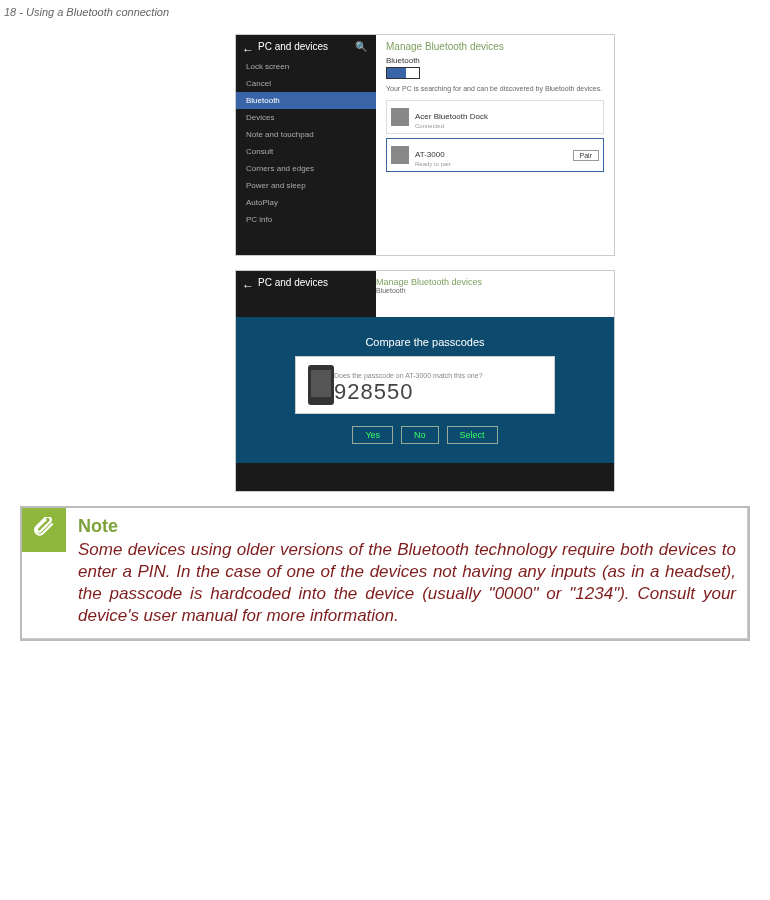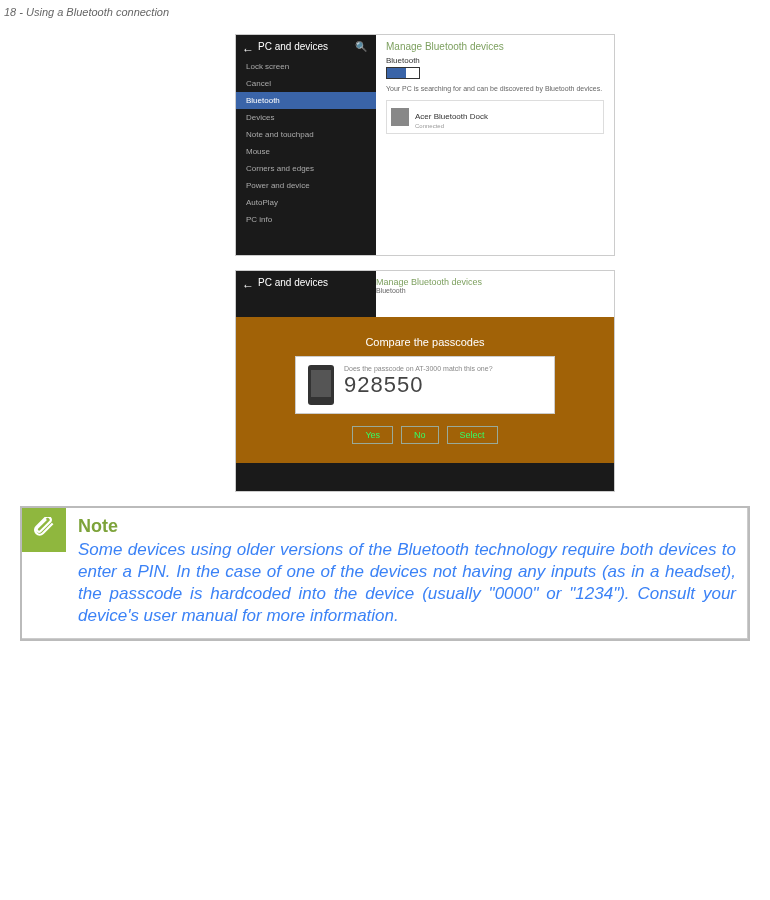--- a/index.html
+++ b/index.html
@@ -89,27 +89,27 @@
 
     
     .ss2-top { position: absolute; left: 0; top: 0; right: 0; height: 46px; background: #fff; }
     .ss2-top-left { position: absolute; left: 0; top: 0; width: 140px; height: 46px; background: #1a1a1a; }
     .ss2-top-left .title { color: #fff; font-size: 10px; padding: 6px 8px; }
     .ss2-top-right { position: absolute; left: 140px; top: 6px; }
     .ss2-top-right .mng { color: #7da05f; font-size: 9px; }
     .ss2-top-right .bt { font-size: 7px; color: #666; }
     .ss2-dark {
       position: absolute; left: 0; right: 0; top: 46px; bottom: 28px;
-      background: #a16207;
+      background: #0c4a6e;
       display: flex; flex-direction: column; align-items: center; justify-content: center;
     }
     .ss2-dark .compare { color: #fff; font-size: 11px; margin-bottom: 8px; }
     .ss2-box {
       background: #fff; border: 1px solid #ccc; width: 260px; padding: 8px 12px;
-      display: flex; align-items: flex-start; gap: 10px;
+      display: flex; align-items: flex-end; 
     }
     .ss2-box .phone {
       width: 26px; height: 40px; background: #333; border-radius: 3px; position: relative;
     }
     .ss2-box .phone::after {
       content: ""; position: absolute; left: 3px; right: 3px; top: 5px; bottom: 8px;
       background: #555;
     }
     .ss2-box .code-area .hint { font-size: 7px; color: #888; }
     .ss2-box .code-area .code { font-size: 22px; color: #444; letter-spacing: 1px; }
@@ -151,21 +151,21 @@
       flex-shrink: 0;
     }
     .note-icon svg { width: 26px; height: 26px; }
     .note-text {
       padding: 8px 12px 12px 12px;
     }
     .note-title {
       color: #7da33a; font-size: 18px; font-weight: bold; margin-bottom: 2px;
     }
     .note-body {
-      color: #3b82f6; font-size: 17px; font-style: italic; text-align: justify; line-height: 1.3;
+      color: #7f1d1d; font-size: 17px; font-style: italic; text-align: justify; line-height: 1.3;
     }
   </style>
 </head>
 <body>
 
 <div class="header-running">18 - Using a Bluetooth connection</div>
 
 <div class="content">
 
 
@@ -173,35 +173,40 @@
     <div class="screenshot">
       <div class="ss1-left">
         <span class="ss1-back">←</span>
         <div class="title" style="padding-left:22px">PC and devices</div>
         <span class="ss1-search">🔍</span>
         <div class="item">Lock screen</div>
         <div class="item">Cancel</div>
         <div class="item active">Bluetooth</div>
         <div class="item">Devices</div>
         <div class="item">Note and touchpad</div>
-        <div class="item">Mouse</div>
+        <div class="item">Consult</div>
         <div class="item">Corners and edges</div>
-        <div class="item">Power and device</div>
+        <div class="item">Power and sleep</div>
         <div class="item">AutoPlay</div>
         <div class="item">PC info</div>
       </div>
       <div class="ss1-right">
         <div class="mng">Manage Bluetooth devices</div>
         <div class="bt">Bluetooth</div>
         <div class="toggle"></div>
         <div class="desc">Your PC is searching for and can be discovered by Bluetooth devices.</div>
         <div class="ss1-row">
           <div class="sq"></div>
           <div><span class="txt">Acer Bluetooth Dock</span><span class="sub">Connected</span></div>
         </div>
+        <div class="ss1-row" style="border-color:#3a64a8">
+          <div class="sq"></div>
+          <div><span class="txt">AT-3000</span><span class="sub">Ready to pair</span></div>
+          <div class="pair-btn">Pair</div>
+        </div>
       </div>
     </div>
   </div>
 
 
   <div class="screenshot-wrap">
     <div class="screenshot">
       <div class="ss2-top">
         <div class="ss2-top-left">
           <span class="ss1-back">←</span>

